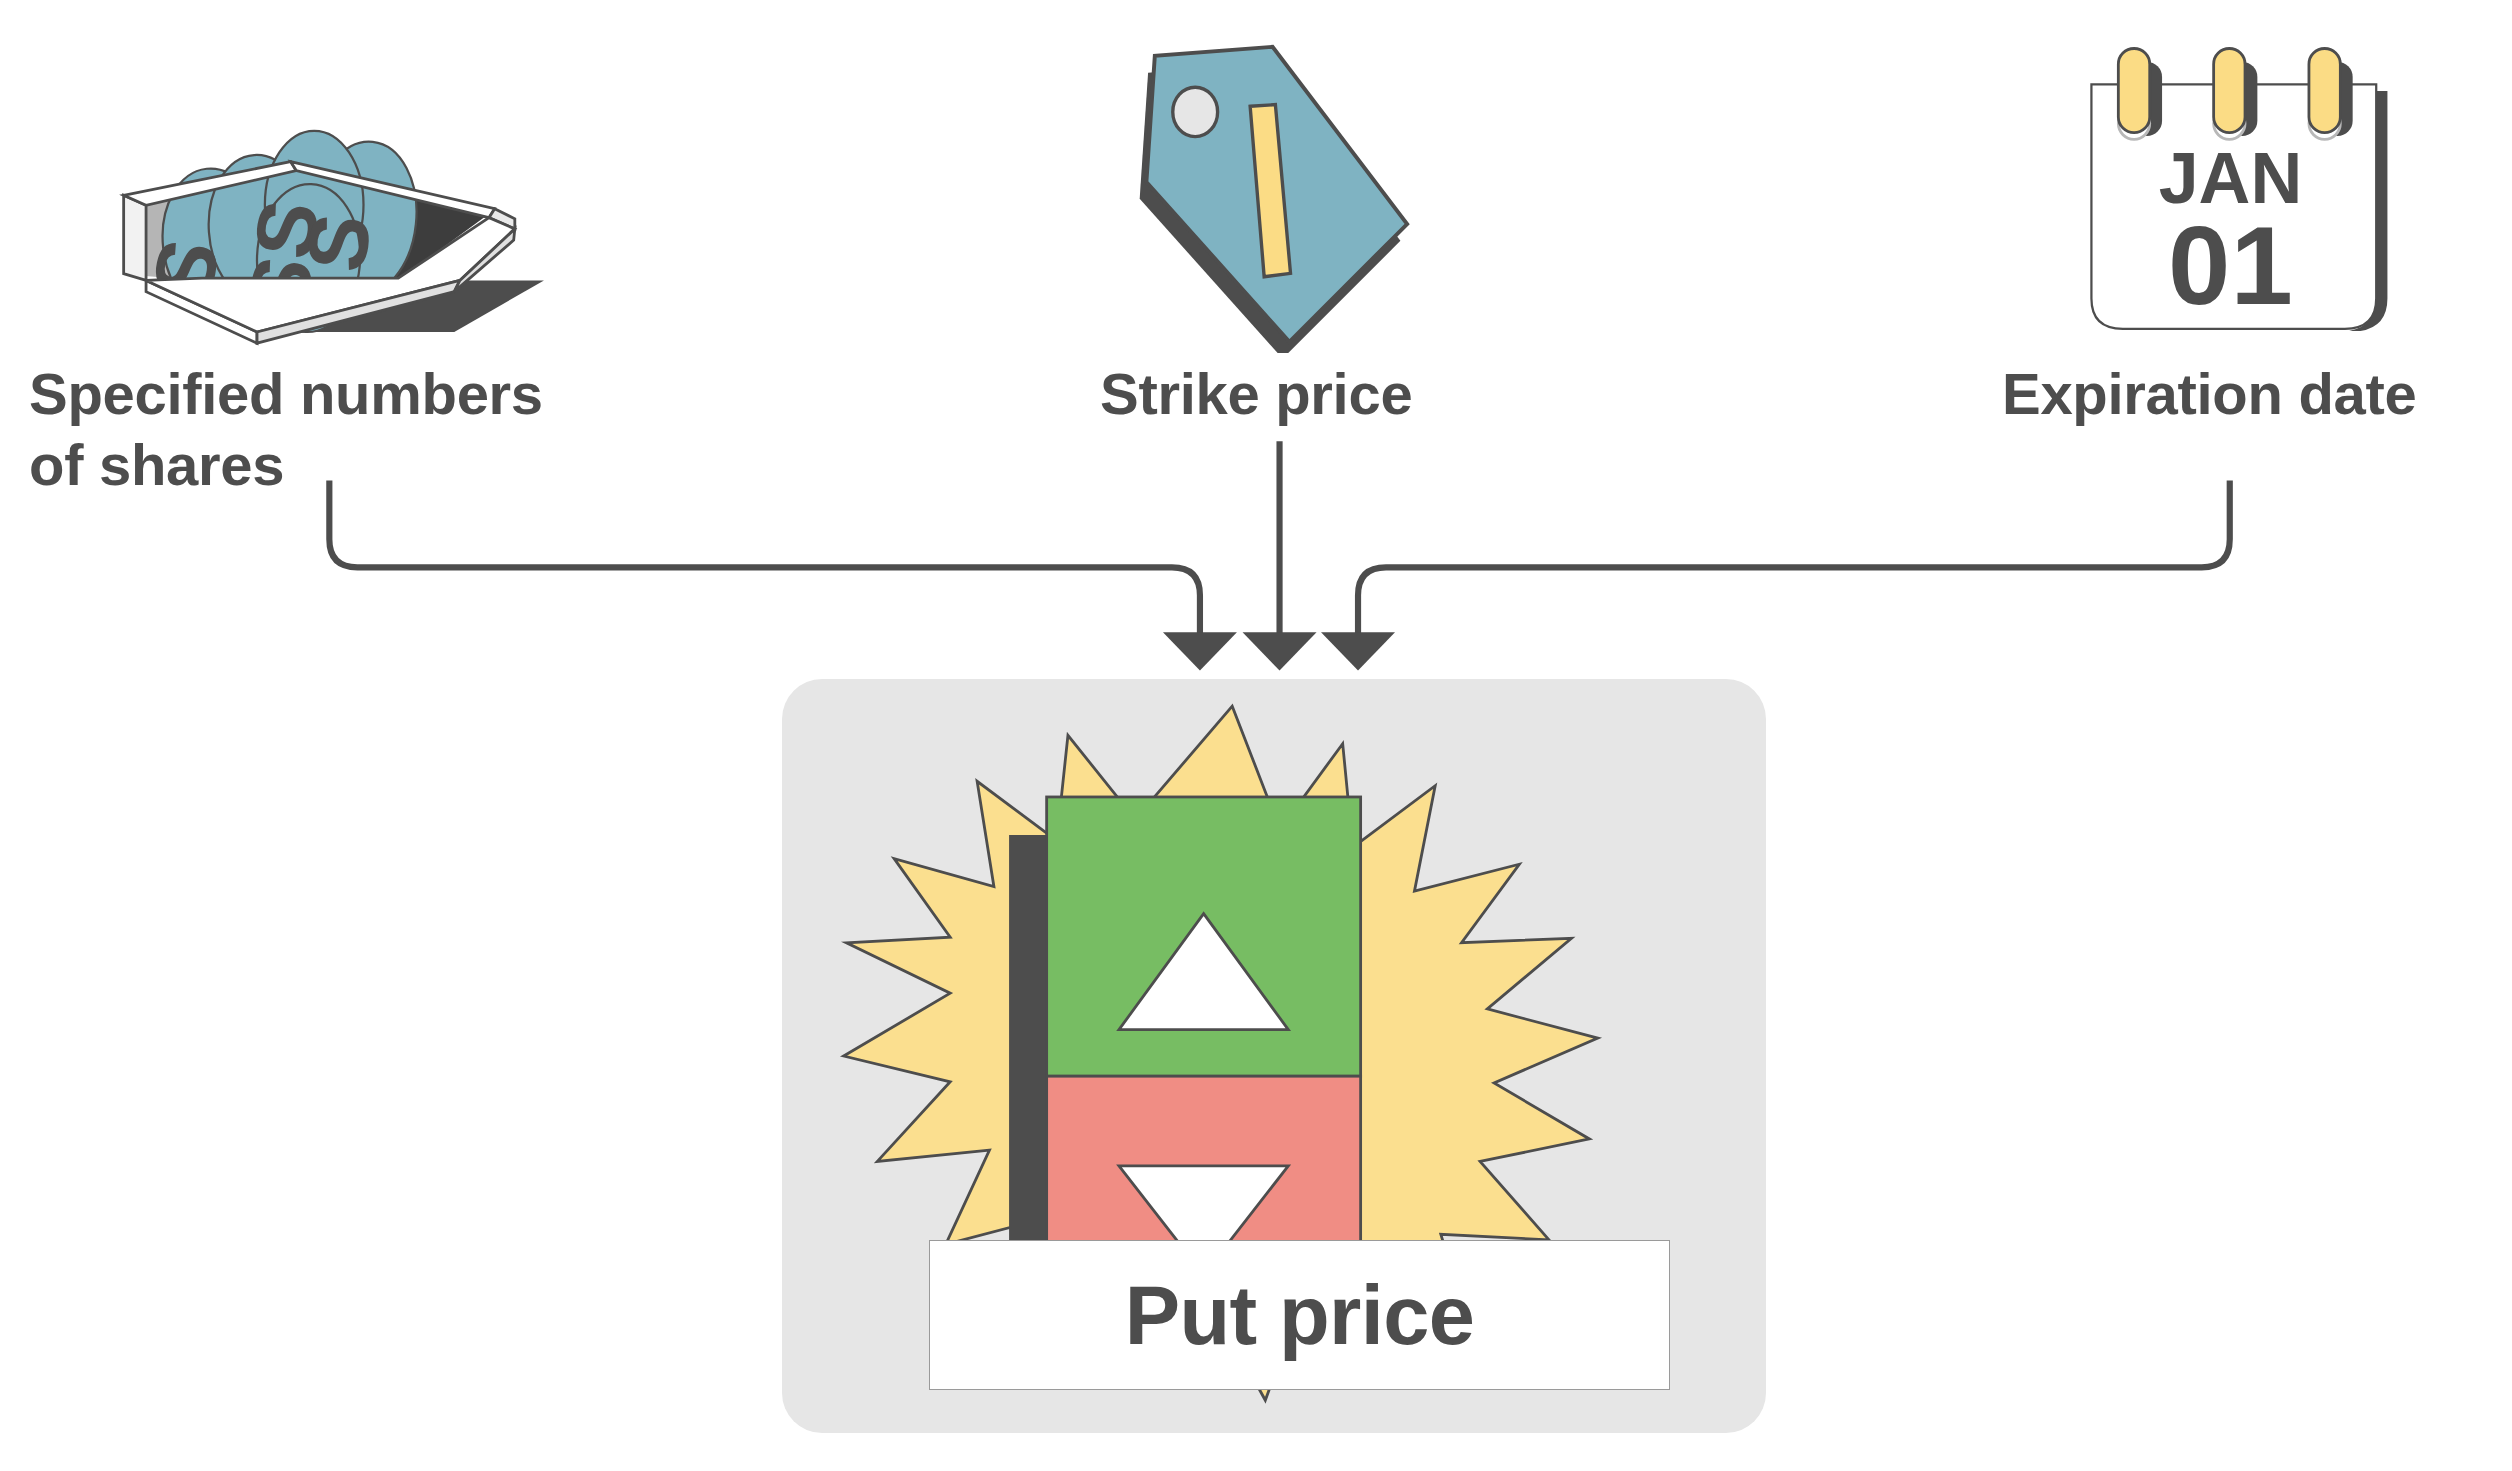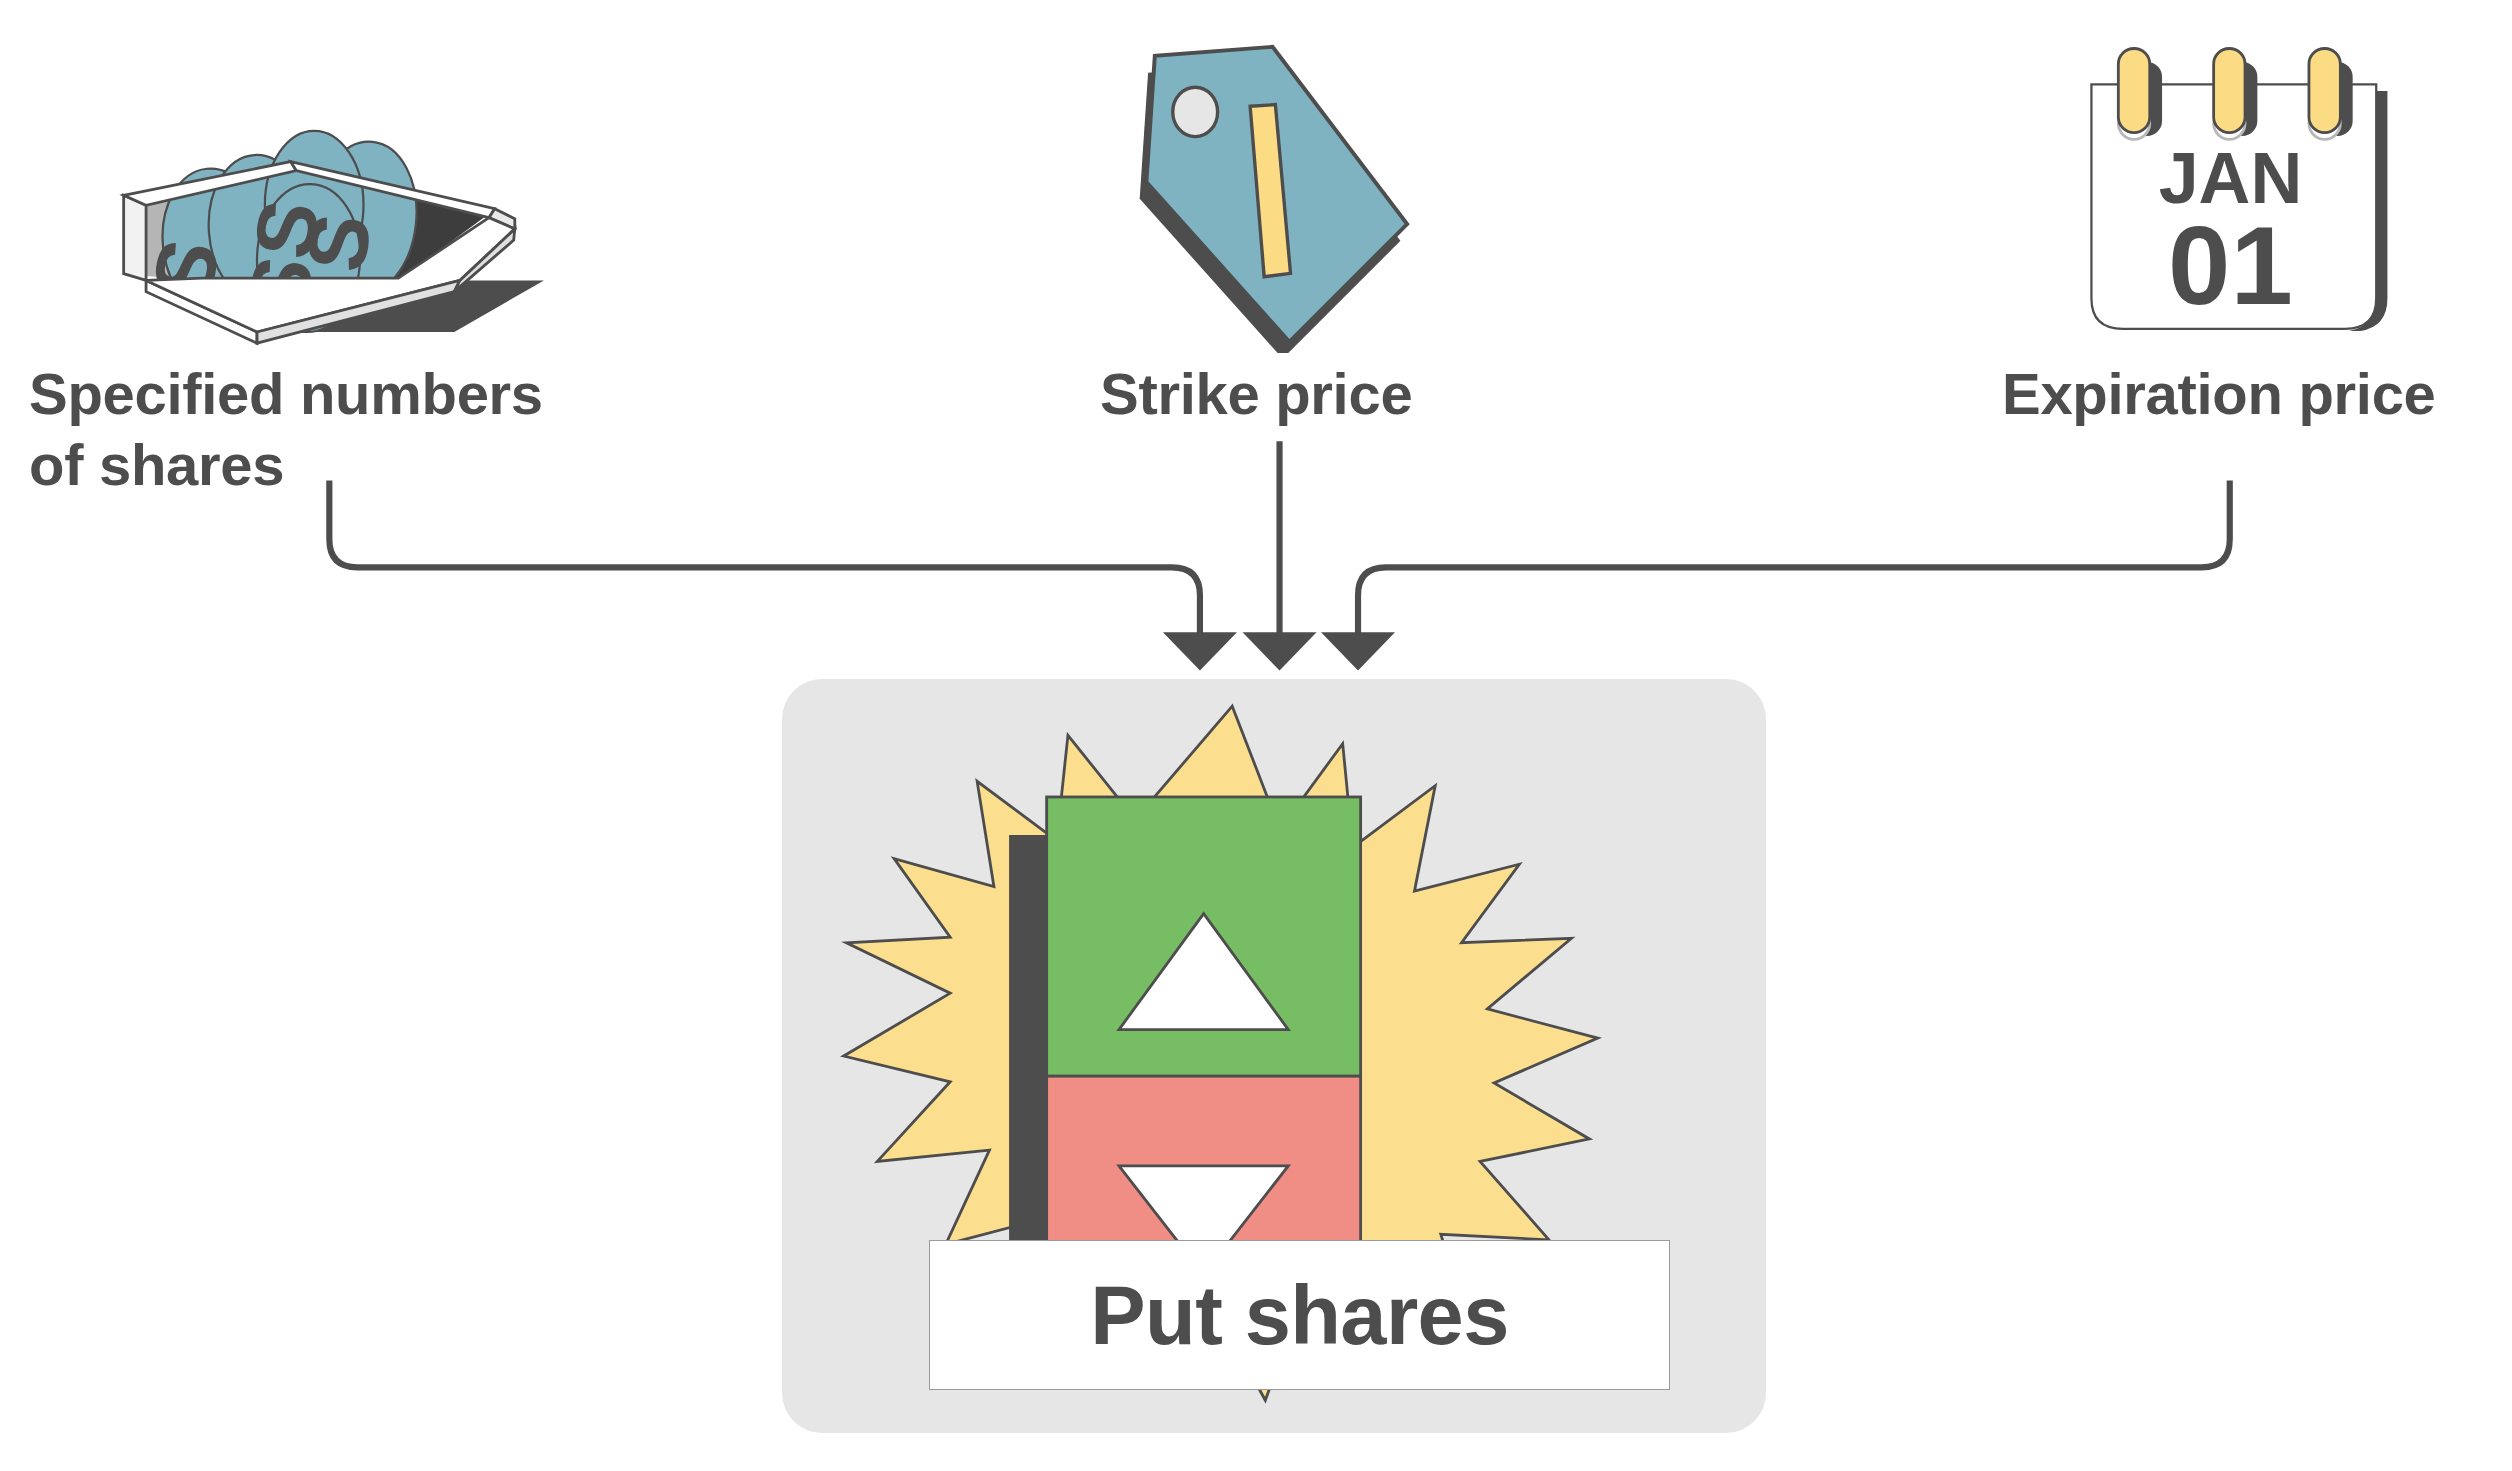--- a/index.html
+++ b/index.html
@@ -159,21 +159,21 @@
       </g>
 
       <text x="288" y="300" text-anchor="middle" fill="#4d4d4d" font-family="Liberation Sans, sans-serif" font-weight="bold" font-size="128">JAN</text>
       <text x="288" y="480" text-anchor="middle" fill="#4d4d4d" font-family="Liberation Sans, sans-serif" font-weight="bold" font-size="200">01</text>
     </svg>
   </div>
 
   <div class="label" id="label-strike">Strike price</div>
   <div class="label" id="label-shares">Specified numbers
 of shares</div>
-  <div class="label" id="label-expiry">Expiration price</div>
+  <div class="label" id="label-expiry">Expiration date</div>
 
   <svg id="connectors" viewBox="0 0 4480 2624">
 
     <path d="M587 857 L587 962 Q587 1012 637 1012 L2090 1012 Q2140 1012 2140 1062 L2140 1130" fill="none" stroke="#4d4d4d" stroke-width="11"></path>
     <polygon points="2074,1128 2206,1128 2140,1196" fill="#4d4d4d"></polygon>
 
     <path d="M2282 787 L2282 1130" fill="none" stroke="#4d4d4d" stroke-width="11"></path>
     <polygon points="2216,1128 2348,1128 2282,1196" fill="#4d4d4d"></polygon>
 
     <path d="M3977 857 L3977 962 Q3977 1012 3927 1012 L2472 1012 Q2422 1012 2422 1062 L2422 1130" fill="none" stroke="#4d4d4d" stroke-width="11"></path>
@@ -189,17 +189,17 @@
 
       <rect x="472" y="210" width="560" height="498" fill="#77bd63" stroke="#4d4d4d" stroke-width="5"></rect>
       <polygon points="752,418 903,625 601,625" fill="#ffffff" stroke="#4d4d4d" stroke-width="5"></polygon>
 
       <rect x="472" y="708" width="560" height="450" fill="#f08d84" stroke="#4d4d4d" stroke-width="5"></rect>
       <polygon points="601,868 903,868 752,1062" fill="#ffffff" stroke="#4d4d4d" stroke-width="5"></polygon>
     </svg>
   </div>
 
   <div id="put-label-box">
-    <span id="put-label-text">Put shares</span>
+    <span id="put-label-text">Put price</span>
   </div>
 
 </div>
 
 
 </body></html>

